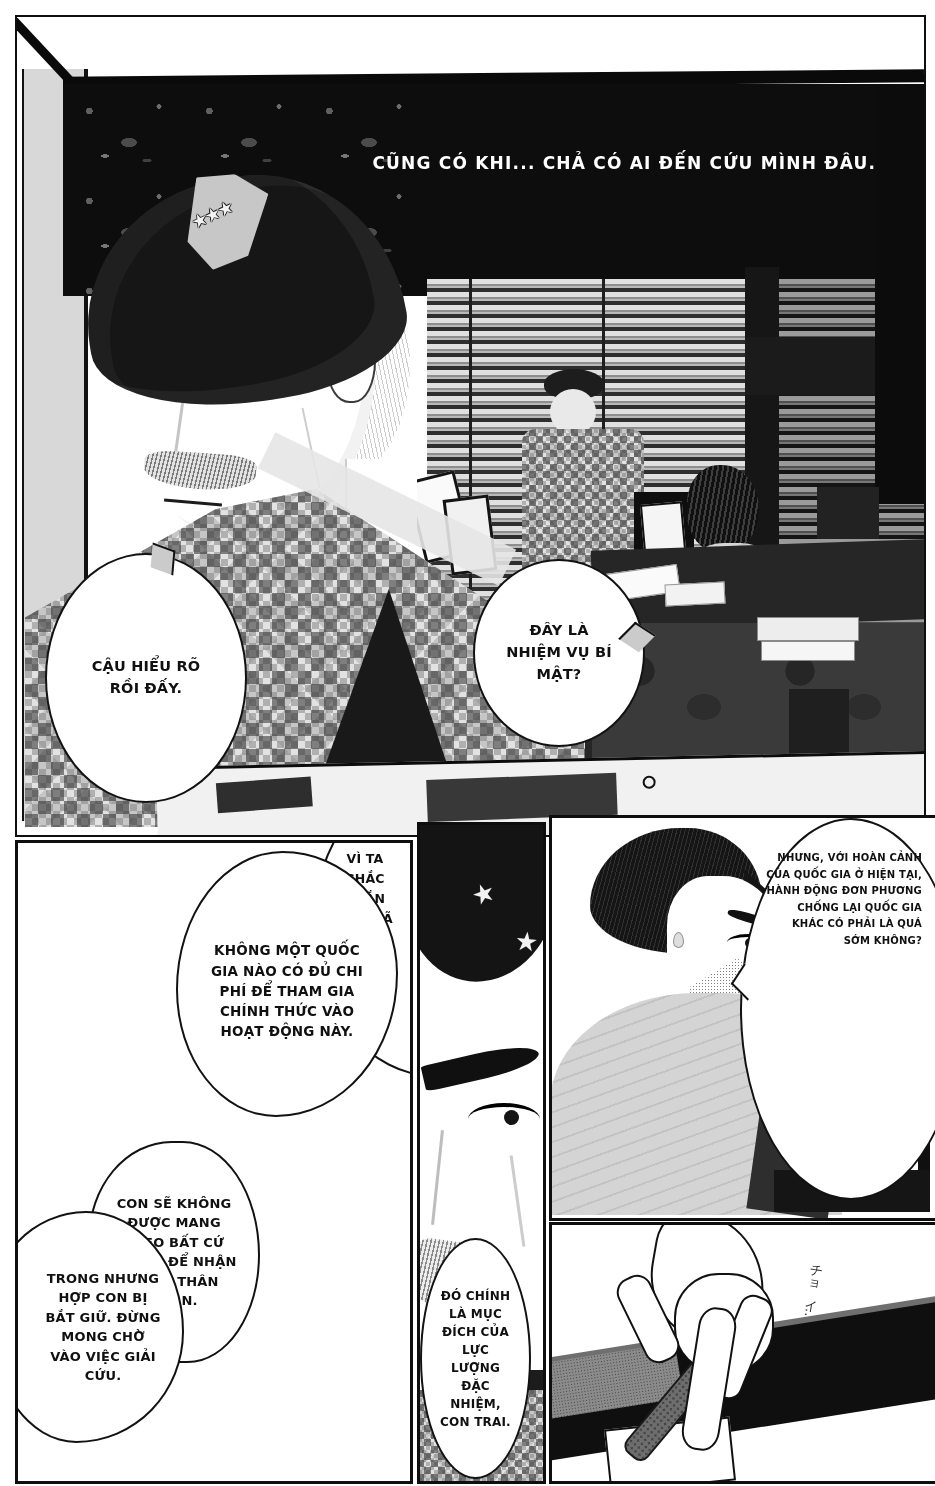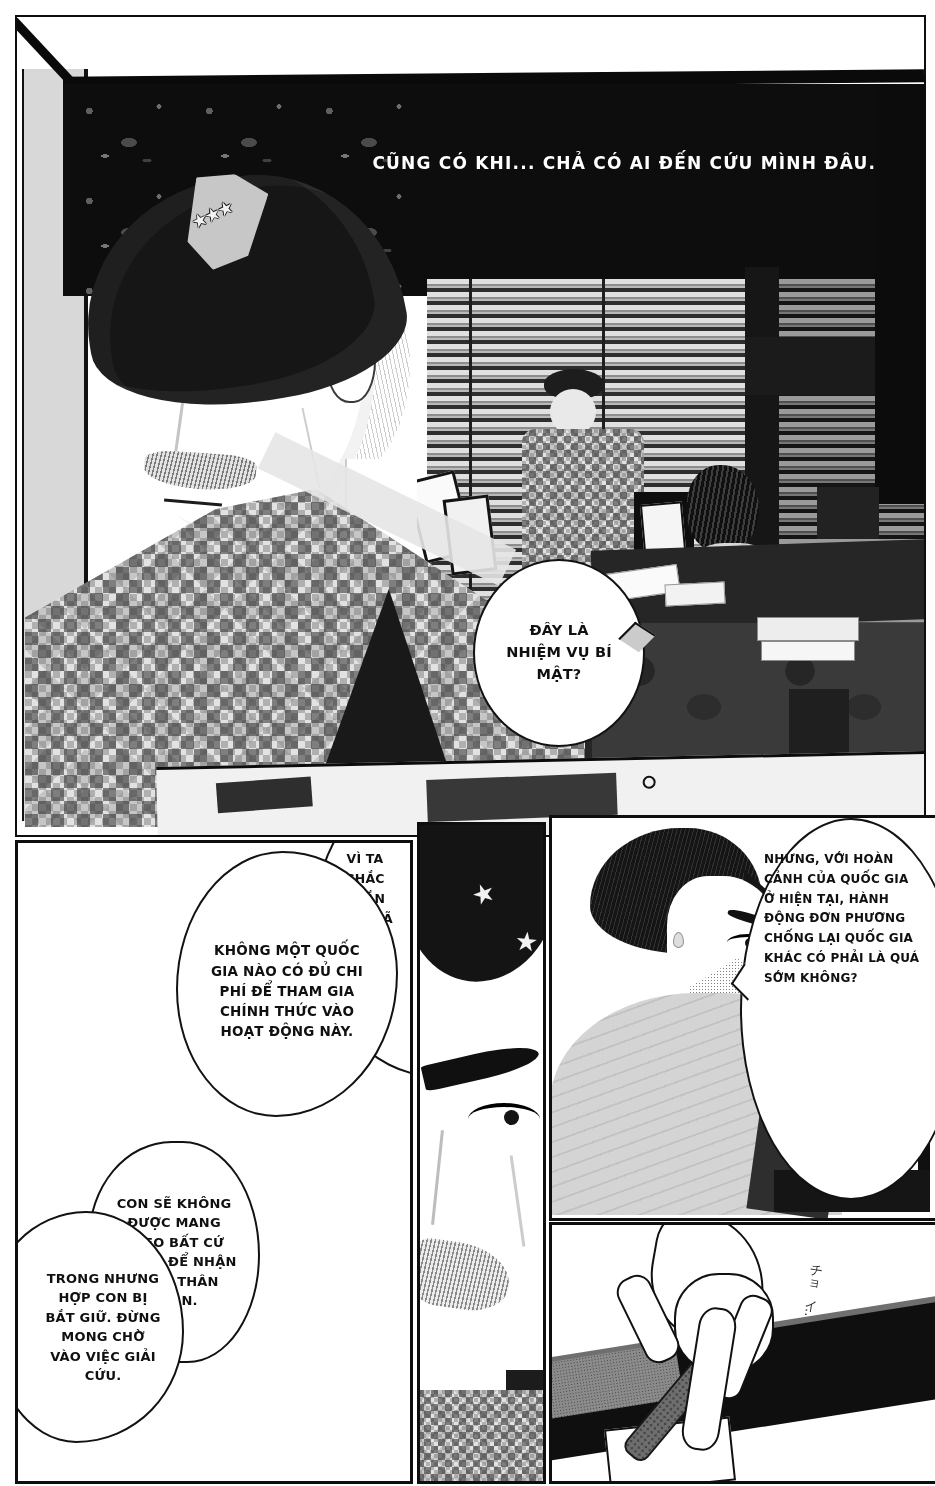--- a/index.html
+++ b/index.html
@@ -102,20 +102,27 @@
       <div class="abs" style="left:228px;top:322px;width:268px;height:40px;background:#e6e6e6;transform:rotate(26deg);opacity:.9;"></div>
       <div class="abs" style="left:278px;top:422px;width:165px;height:238px;background:#191919;clip-path:polygon(52% 0,100% 100%,0 100%);"></div>
     </div>
 
     <div class="abs" style="left:140px;top:742px;width:770px;height:80px;background:#f1f1f1;border-top:3px solid #0c0c0c;transform:rotate(-1.2deg);">
       <div class="abs" style="left:60px;top:12px;width:95px;height:30px;background:#2e2e2e;transform:rotate(-3deg);"></div>
       <div class="abs" style="left:270px;top:14px;width:190px;height:42px;background:#383838;transform:rotate(-1deg);"></div>
       <div class="abs" style="left:486px;top:16px;width:9px;height:9px;border:2px solid #111;border-radius:50%;"></div>
     </div>
 
+    <div class="abs tone ellipse" style="left:28px;top:536px;width:198px;height:246px;">
+      <div class="abs" style="left:38px;top:18px;width:70px;height:46px;background:#fff;border-radius:60% 40% 55% 45%;opacity:.9;"></div>
+      <div class="abs" style="left:18px;top:110px;width:52px;height:64px;background:#fff;border-radius:45% 55% 60% 40%;opacity:.85;"></div>
+      <div class="abs" style="left:96px;top:168px;width:60px;height:44px;background:#fff;border-radius:50% 50% 40% 60%;opacity:.8;"></div>
+      <span class="btxt outline" style="width:120px;font-size:14.5px;position:relative;">CẬU HIỂU RÕ RỒI ĐẤY.</span>
+      <div class="tail" style="left:104px;top:-8px;transform:rotate(200deg) skewX(15deg);"></div>
+    </div>
     <div class="abs tone ellipse" style="left:411px;top:542px;width:168px;height:184px;margin-left:45px;">
       <span class="btxt outline" style="width:106px;font-size:14.5px;">ĐÂY LÀ NHIỆM VỤ BÍ MẬT?</span>
       <div class="tail" style="right:-6px;top:64px;transform:rotate(135deg) skewX(12deg);"></div>
     </div>
   </div>
 
   <div class="panel" style="left:15px;top:840px;width:392px;height:638px;">
     <div class="abs ellipse" style="left:295px;top:-70px;width:240px;height:300px;"></div>
     <div class="abs btxt" style="left:312px;top:6px;width:70px;font-size:12.5px;text-align:center;line-height:1.6;">VÌ TA CHẮC CHẮN CON ĐÃ NHẬN RA...</div>
     <div class="abs cloud" style="left:158px;top:8px;width:218px;height:262px;border-radius:48% 52% 55% 45% / 52% 46% 54% 48%;">
@@ -137,20 +144,23 @@
     </div>
     <div class="abs" style="left:2px;top:228px;width:118px;height:26px;background:#101010;border-radius:10% 90% 80% 20%;transform:rotate(-13deg);"></div>
     <div class="abs" style="left:48px;top:278px;width:72px;height:28px;border-top:4px solid #000;border-radius:50%;">
       <div class="abs" style="left:36px;top:3px;width:15px;height:15px;background:#141414;border-radius:50%;"></div>
     </div>
     <div class="abs" style="left:16px;top:305px;width:3px;height:95px;background:#bdbdbd;transform:rotate(6deg);"></div>
     <div class="abs" style="left:96px;top:330px;width:3px;height:92px;background:#cccccc;transform:rotate(-8deg);"></div>
     <div class="abs" style="left:-6px;top:418px;width:96px;height:66px;border-radius:20% 80% 60% 40%;background:repeating-linear-gradient(95deg,#8a8a8a 0 1.5px,#ececec 1.5px 4px);transform:rotate(8deg);"></div>
     <div class="abs" style="left:86px;top:545px;width:40px;height:120px;background:#1c1c1c;"></div>
     <div class="abs camo camo-sm" style="left:-10px;top:565px;width:143px;height:95px;"></div>
+    <div class="abs ellipse" style="left:0px;top:413px;width:107px;height:237px;">
+      <span class="btxt" style="width:80px;font-size:12px;">ĐÓ CHÍNH LÀ MỤC ĐÍCH CỦA LỰC LƯỢNG ĐẶC NHIỆM, CON TRAI.</span>
+    </div>
   </div>
 
   <div class="panel" style="left:549px;top:815px;width:384px;height:400px;">
     <div class="abs" style="left:38px;top:10px;width:172px;height:126px;background:#151515;border-radius:55% 45% 40% 60% / 65% 60% 35% 40%;background-image:repeating-linear-gradient(105deg,rgba(255,255,255,.12) 0 1px,rgba(0,0,0,0) 1px 4px);"></div>
     <div class="abs" style="left:192px;top:52px;width:30px;height:44px;background:#151515;clip-path:polygon(0 0,100% 60%,0 100%);"></div>
     <div class="abs" style="left:115px;top:58px;width:118px;height:162px;background:#fff;border-radius:40% 60% 55% 45% / 35% 55% 60% 40%;">
       <div class="abs" style="left:60px;top:38px;width:48px;height:9px;background:#111;transform:rotate(16deg);border-radius:40%;"></div>
       <div class="abs" style="left:60px;top:58px;width:42px;height:14px;border-top:3px solid #000;border-radius:50%;">
         <div class="abs" style="left:18px;top:1px;width:10px;height:10px;background:#111;border-radius:50%;"></div>
       </div>
@@ -163,21 +173,21 @@
       <div class="abs" style="left:12px;top:12px;width:111px;height:150px;background:#fbfbfb;"></div>
       <div class="abs" style="left:26px;top:28px;width:82px;height:44px;background:#fff;border:1px solid #999;">
         <div class="abs" style="left:6px;top:6px;width:68px;height:12px;background:repeating-linear-gradient(90deg,#1c1c1c 0 1px,rgba(0,0,0,0) 1px 3px);"></div>
         <div class="abs" style="left:10px;top:24px;width:52px;height:8px;background:repeating-linear-gradient(90deg,#1c1c1c 0 1.5px,rgba(0,0,0,0) 1.5px 4px);"></div>
       </div>
     </div>
     <div class="abs" style="left:222px;top:352px;width:156px;height:42px;background:#151515;"></div>
     <div class="abs ellipse" style="left:188px;top:0px;width:218px;height:378px;">
       <div class="tail wtail" style="left:-8px;top:150px;transform:rotate(45deg) skewX(12deg);"></div>
     </div>
-    <div class="abs btxt" style="left:212px;top:32px;width:158px;font-size:12px;text-align:left;line-height:1.65;">NHƯNG, VỚI HOÀN CẢNH CỦA QUỐC GIA Ở HIỆN TẠI, HÀNH ĐỘNG ĐƠN PHƯƠNG CHỐNG LẠI QUỐC GIA KHÁC CÓ PHẢI LÀ QUÁ SỚM KHÔNG?</div>
+    <div class="abs btxt" style="left:212px;top:32px;width:158px;font-size:10px;text-align:right;line-height:1.65;">NHƯNG, VỚI HOÀN CẢNH CỦA QUỐC GIA Ở HIỆN TẠI, HÀNH ĐỘNG ĐƠN PHƯƠNG CHỐNG LẠI QUỐC GIA KHÁC CÓ PHẢI LÀ QUÁ SỚM KHÔNG?</div>
   </div>
 
   <div class="panel" style="left:549px;top:1222px;width:384px;height:256px;">
     <div class="abs" style="left:252px;top:30px;writing-mode:vertical-rl;font-size:13px;color:#2a2a2a;transform:rotate(9deg);letter-spacing:3px;">チョイ…</div>
     <div class="abs" style="left:-18px;top:108px;width:422px;height:96px;background:#0f0f0f;transform:rotate(-9deg);box-shadow:0 -6px 0 #6f6f6f;"></div>
     <div class="abs stubble" style="left:-12px;top:128px;width:140px;height:56px;background-color:#8b8b8b;transform:rotate(-9deg);"></div>
     <div class="abs" style="left:55px;top:198px;width:122px;height:60px;background:#fff;border:2px solid #111;transform:rotate(-6deg);"></div>
     <div class="abs" style="left:128px;top:58px;width:24px;height:192px;background:#6e6e6e;background-image:radial-gradient(rgba(0,0,0,.4) 1px,rgba(0,0,0,0) 1.3px);background-size:5px 5px;border:2px solid #1a1a1a;border-radius:10px;transform:rotate(40deg);"></div>
     <div class="abs" style="left:60px;top:-10px;width:240px;height:250px;">
       <div class="abs" style="left:38px;top:0px;width:112px;height:122px;background:#fff;border:2.5px solid #111;border-radius:30% 70% 40% 60%;transform:rotate(10deg);"></div>

